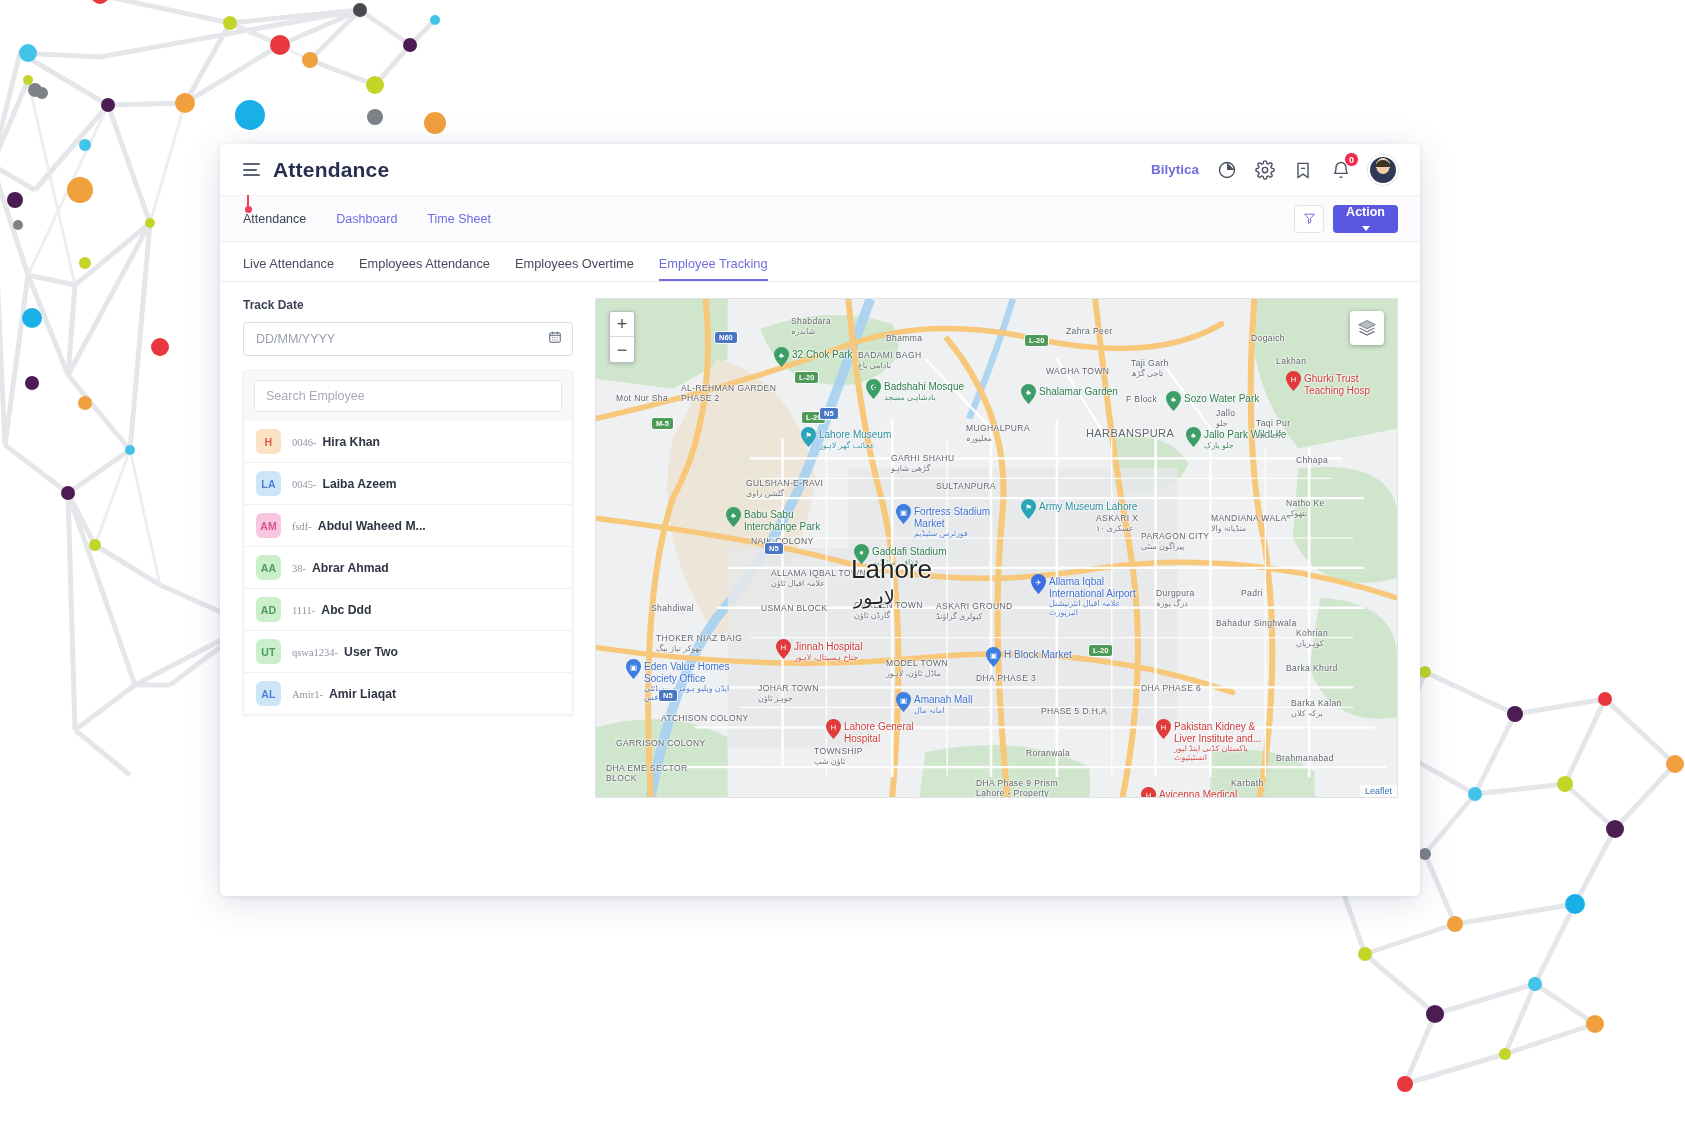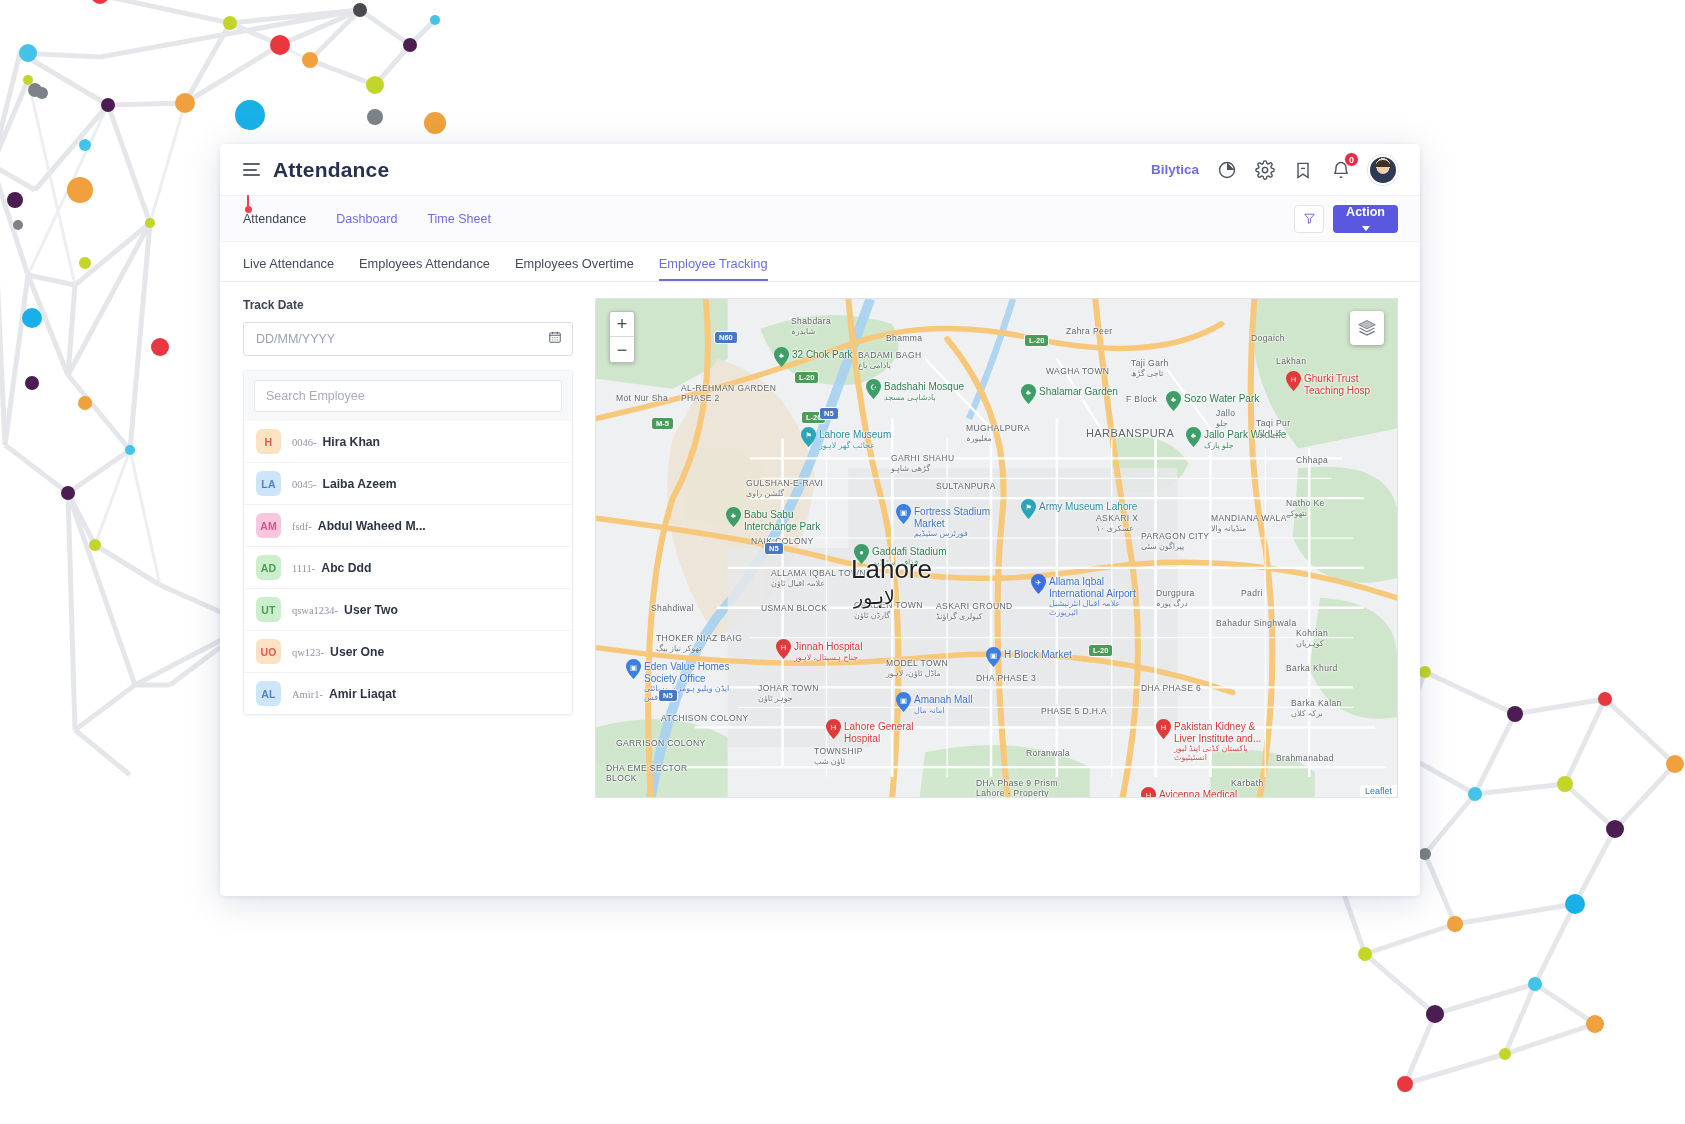--- a/index.html
+++ b/index.html
@@ -382,38 +382,38 @@
               </div>
             </div>
             <div class="emp-row">
               <div class="emp-av" style="background: rgb(248, 198, 222); color: rgb(212, 86, 140);">AM</div>
               <div style="display: flex; align-items: baseline; gap: 6px;">
                 <span class="emp-code">fsdf-</span>
                 <span class="emp-name">Abdul Waheed M...</span>
               </div>
             </div>
             <div class="emp-row">
+              <div class="emp-av" style="background: rgb(203, 238, 203); color: rgb(78, 155, 89);">AA</div>
+              <div style="display: flex; align-items: baseline; gap: 6px;">
+                <span class="emp-code">38-</span>
+                <span class="emp-name">Abrar Ahmad</span>
+              </div>
+            </div>
+            <div class="emp-row">
               <div class="emp-av" style="background: rgb(203, 238, 203); color: rgb(78, 155, 89);">AD</div>
               <div style="display: flex; align-items: baseline; gap: 6px;">
                 <span class="emp-code">1111-</span>
                 <span class="emp-name">Abc Ddd</span>
               </div>
             </div>
             <div class="emp-row">
               <div class="emp-av" style="background: rgb(203, 238, 203); color: rgb(78, 155, 89);">UT</div>
               <div style="display: flex; align-items: baseline; gap: 6px;">
                 <span class="emp-code">qswa1234-</span>
                 <span class="emp-name">User Two</span>
-              </div>
-            </div>
-            <div class="emp-row">
-              <div class="emp-av" style="background: rgb(251, 226, 195); color: rgb(226, 87, 76);">UO</div>
-              <div style="display: flex; align-items: baseline; gap: 6px;">
-                <span class="emp-code">qw123-</span>
-                <span class="emp-name">User One</span>
               </div>
             </div>
             <div class="emp-row">
               <div class="emp-av" style="background: rgb(205, 229, 248); color: rgb(79, 127, 209);">AL</div>
               <div style="display: flex; align-items: baseline; gap: 6px;">
                 <span class="emp-code">Amir1-</span>
                 <span class="emp-name">Amir Liaqat</span>
               </div>
             </div>
           </div>

